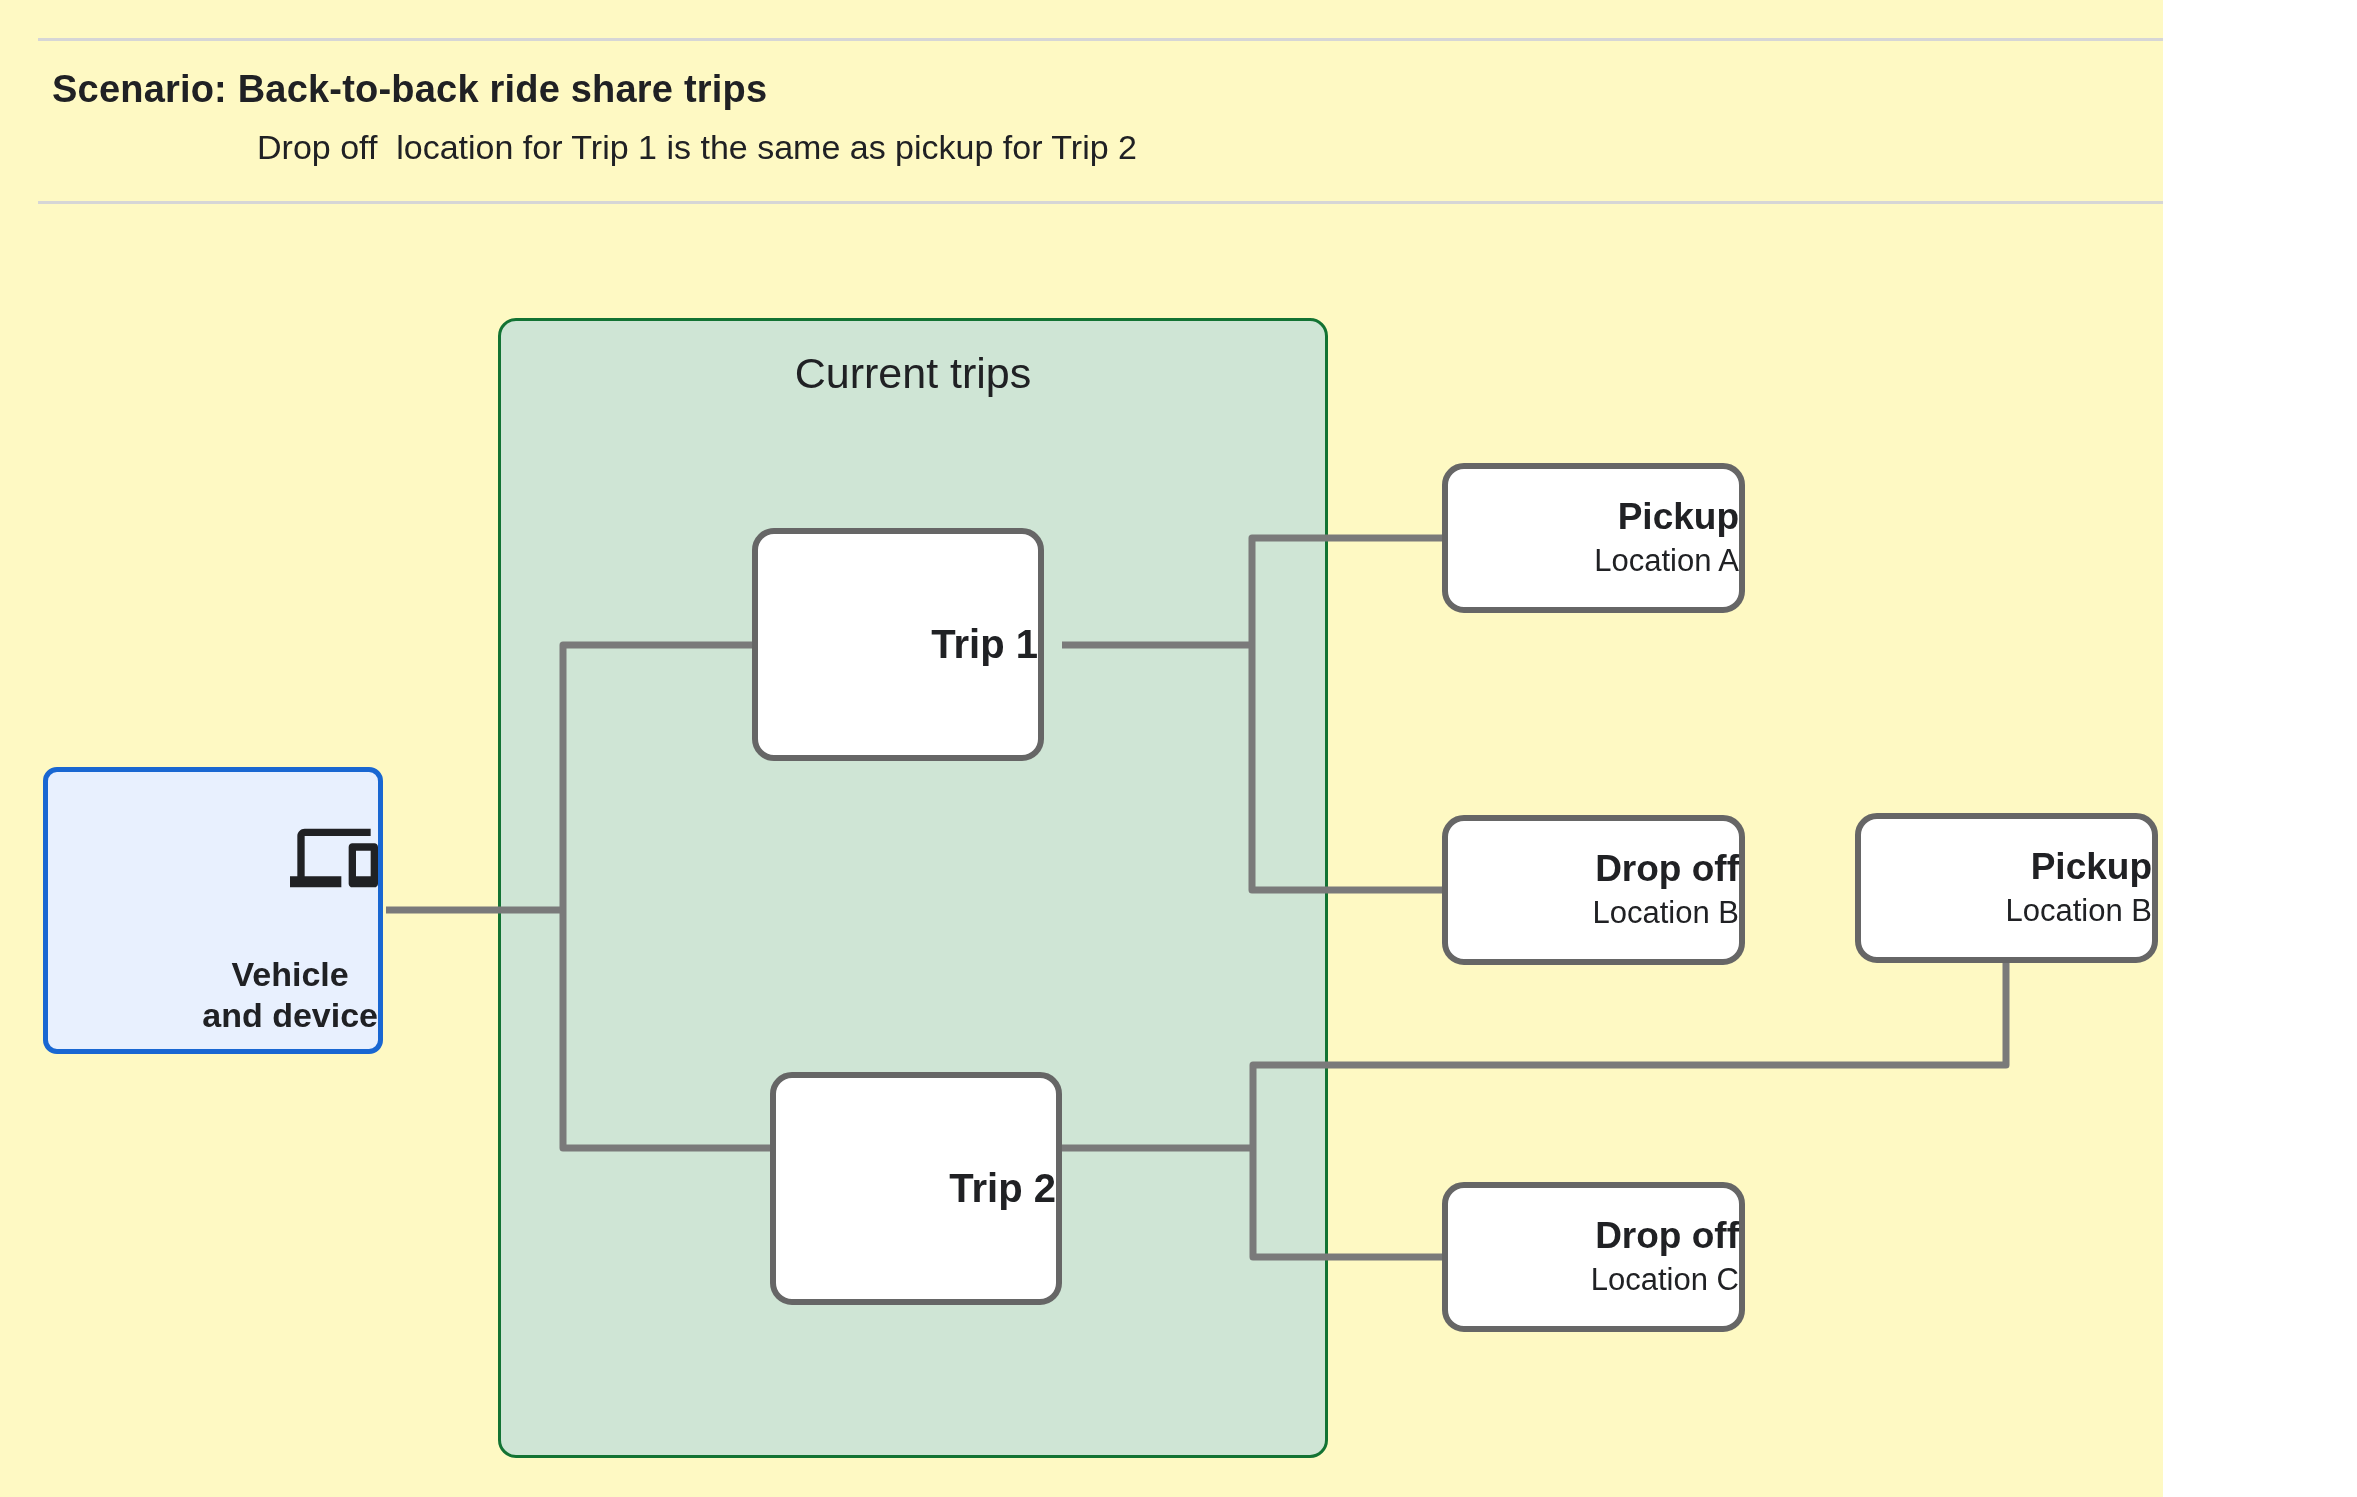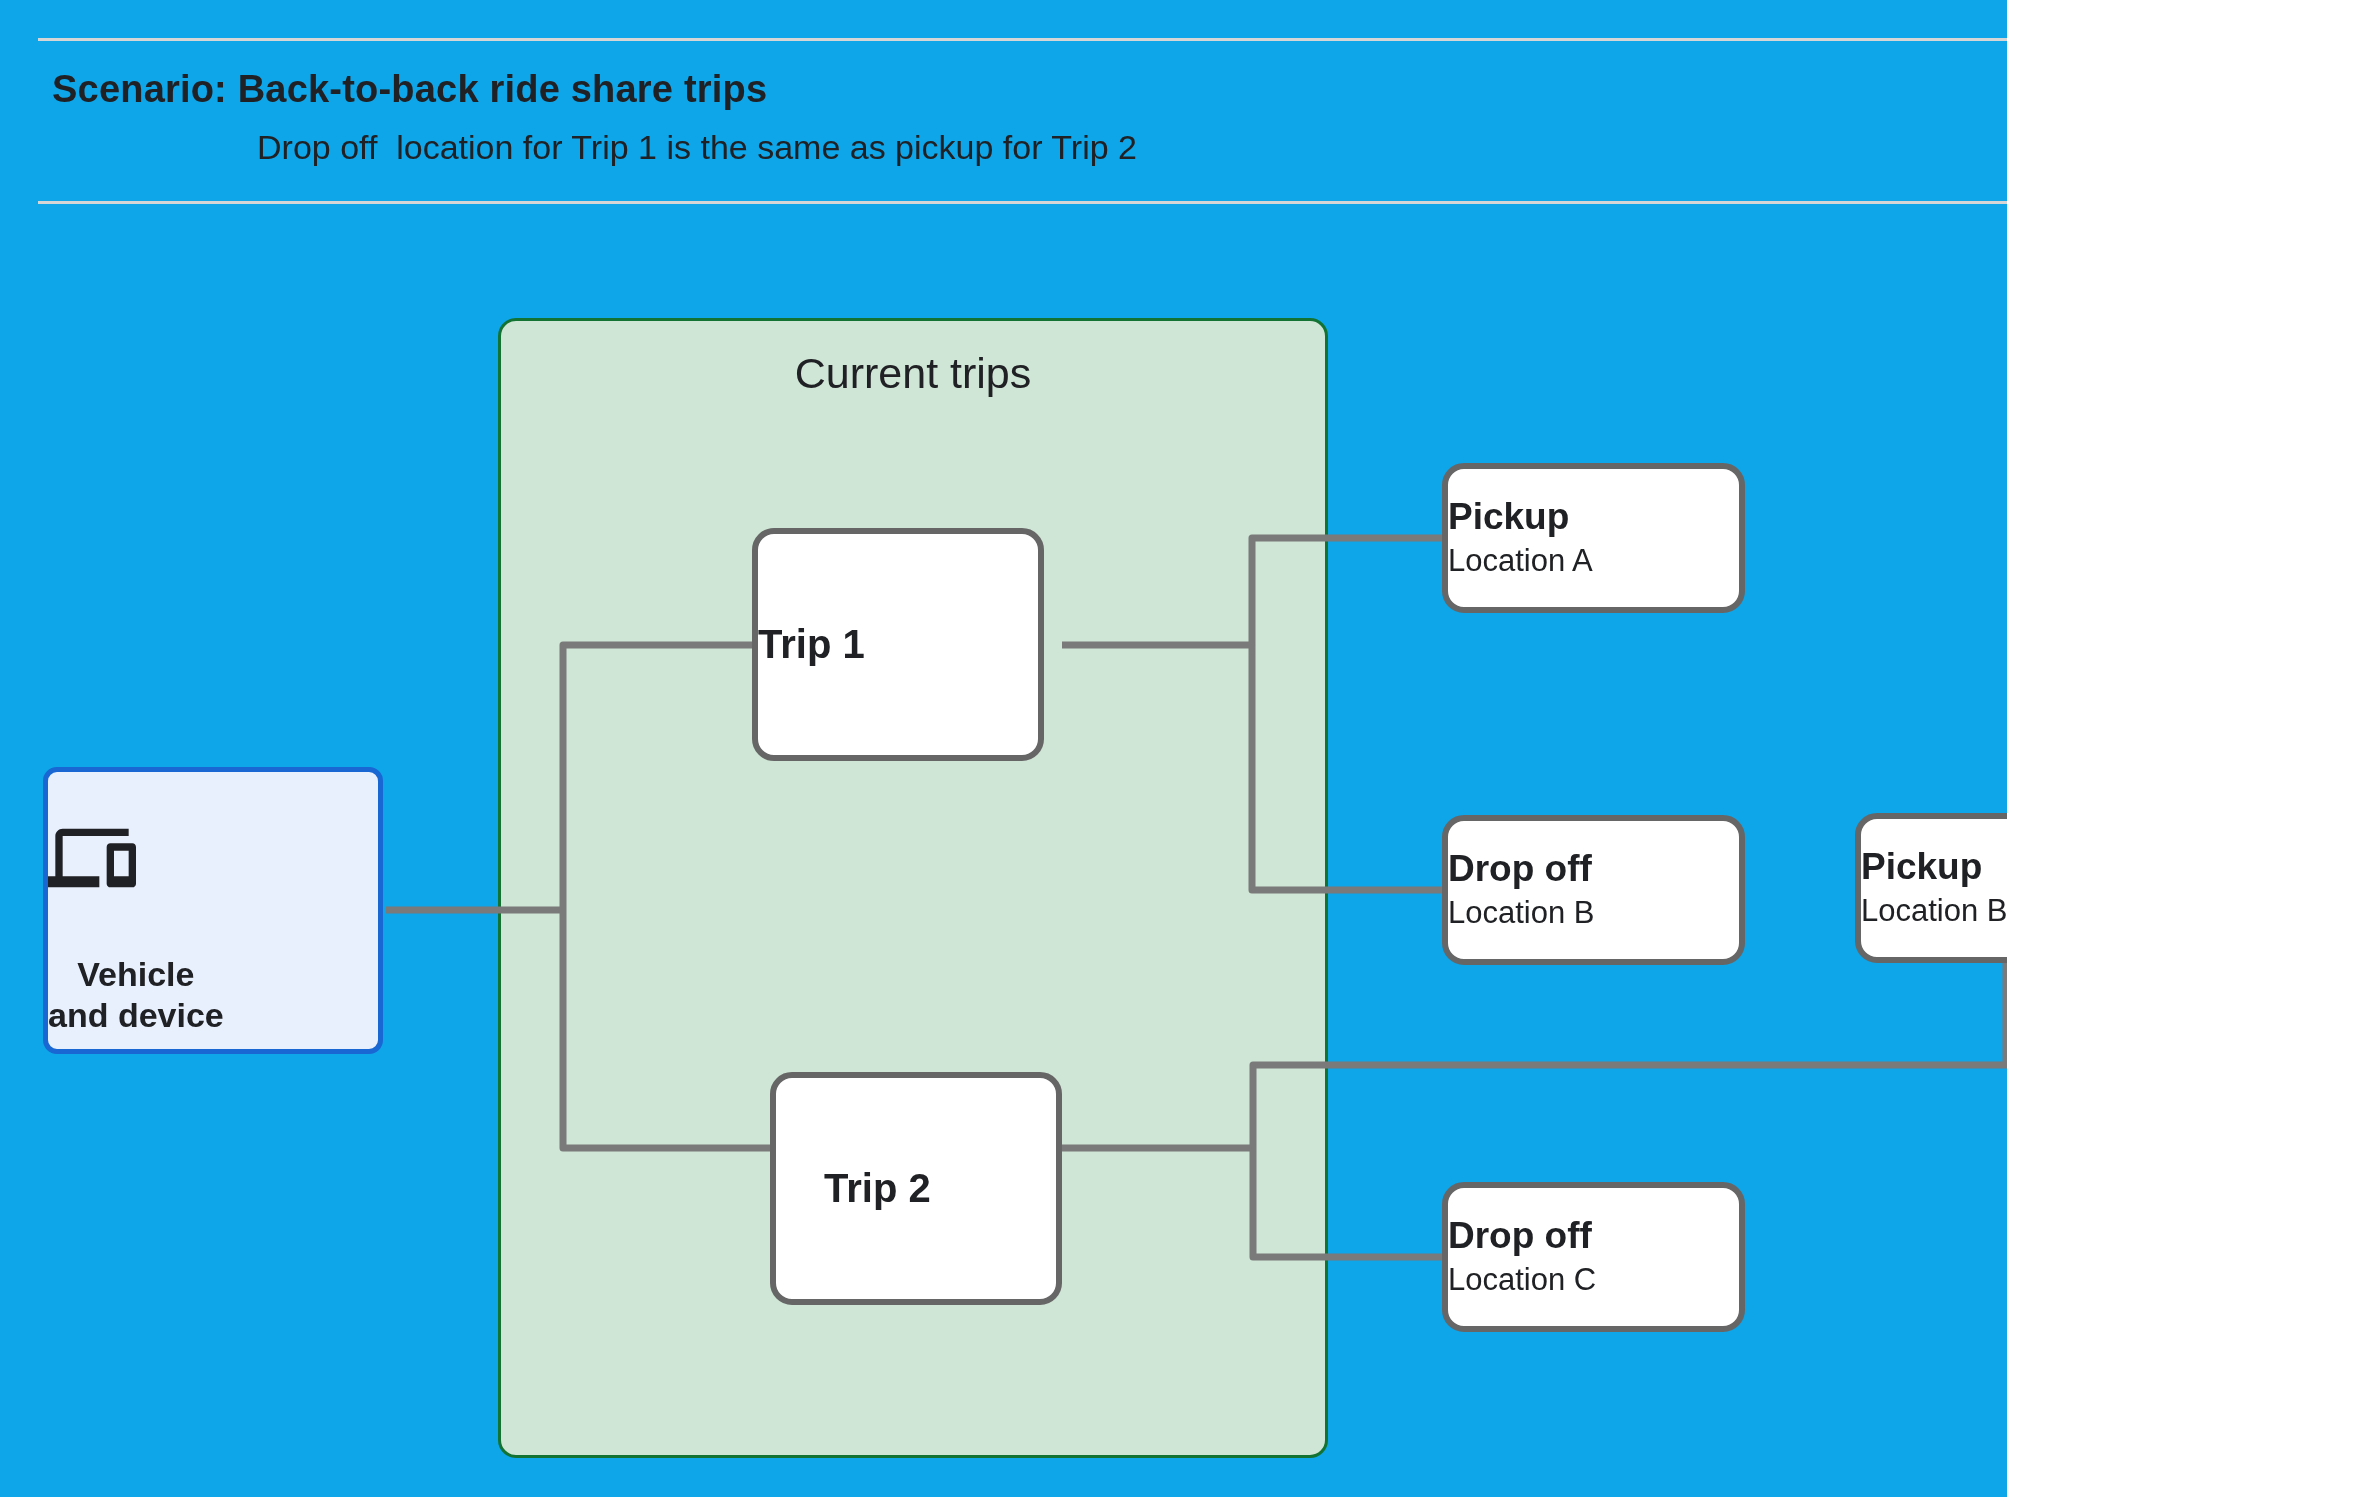--- a/index.html
+++ b/index.html
@@ -10,22 +10,22 @@
     --vehicle-fill:#E8F0FE;
     --vehicle-border:#1967D2;
     --node-border:#666666;
     --connector:#7A7A7A;
     --text:#202124;
     --rule:#D6D6D6;
   }
   html,body{margin:0;padding:0;background:#ffffff;}
   .canvas{
     position:relative;
-    width:2007px;height:1497px;
-    background:#0ea5e9;
+    width:2163px;height:1497px;
+    background:#fef9c3;
     font-family:"Liberation Sans", sans-serif;
     color:var(--text);
     overflow:hidden;
   }
   .rule{position:absolute;left:38px;width:2281px;height:3px;background:var(--rule);}
   .rule.top{top:38px;}
   .rule.bottom{top:201px;}
   .page-title{
     position:absolute;left:52px;top:68px;
     font-size:38px;font-weight:bold;letter-spacing:0.2px;
@@ -51,21 +51,21 @@
   }
   .group-label{
     margin-top:28px;text-align:center;
     font-size:43px;font-weight:normal;color:var(--text);
   }
   .wires{position:absolute;left:0;top:0;z-index:2;}
   .wires path{fill:none;stroke:var(--connector);stroke-width:7;stroke-linejoin:round;stroke-linecap:butt;}
   .node{
     position:absolute;box-sizing:border-box;z-index:3;
     background:#ffffff;border:6px solid var(--node-border);border-radius:22px;
-    display:flex;flex-direction:column;align-items:flex-start;justify-content:center;
+    display:flex;flex-direction:column;align-items:flex-end;justify-content:center;
   }
   .node-vehicle{
     left:43px;top:767px;width:340px;height:287px;
     background:var(--vehicle-fill);
     border:5px solid var(--vehicle-border);border-radius:14px;
     justify-content:flex-start;padding-top:42px;
   }
   .vehicle-icon{width:88px;height:88px;flex:0 0 auto;}
   .vehicle-label{
     margin-top:52px;text-align:center;

